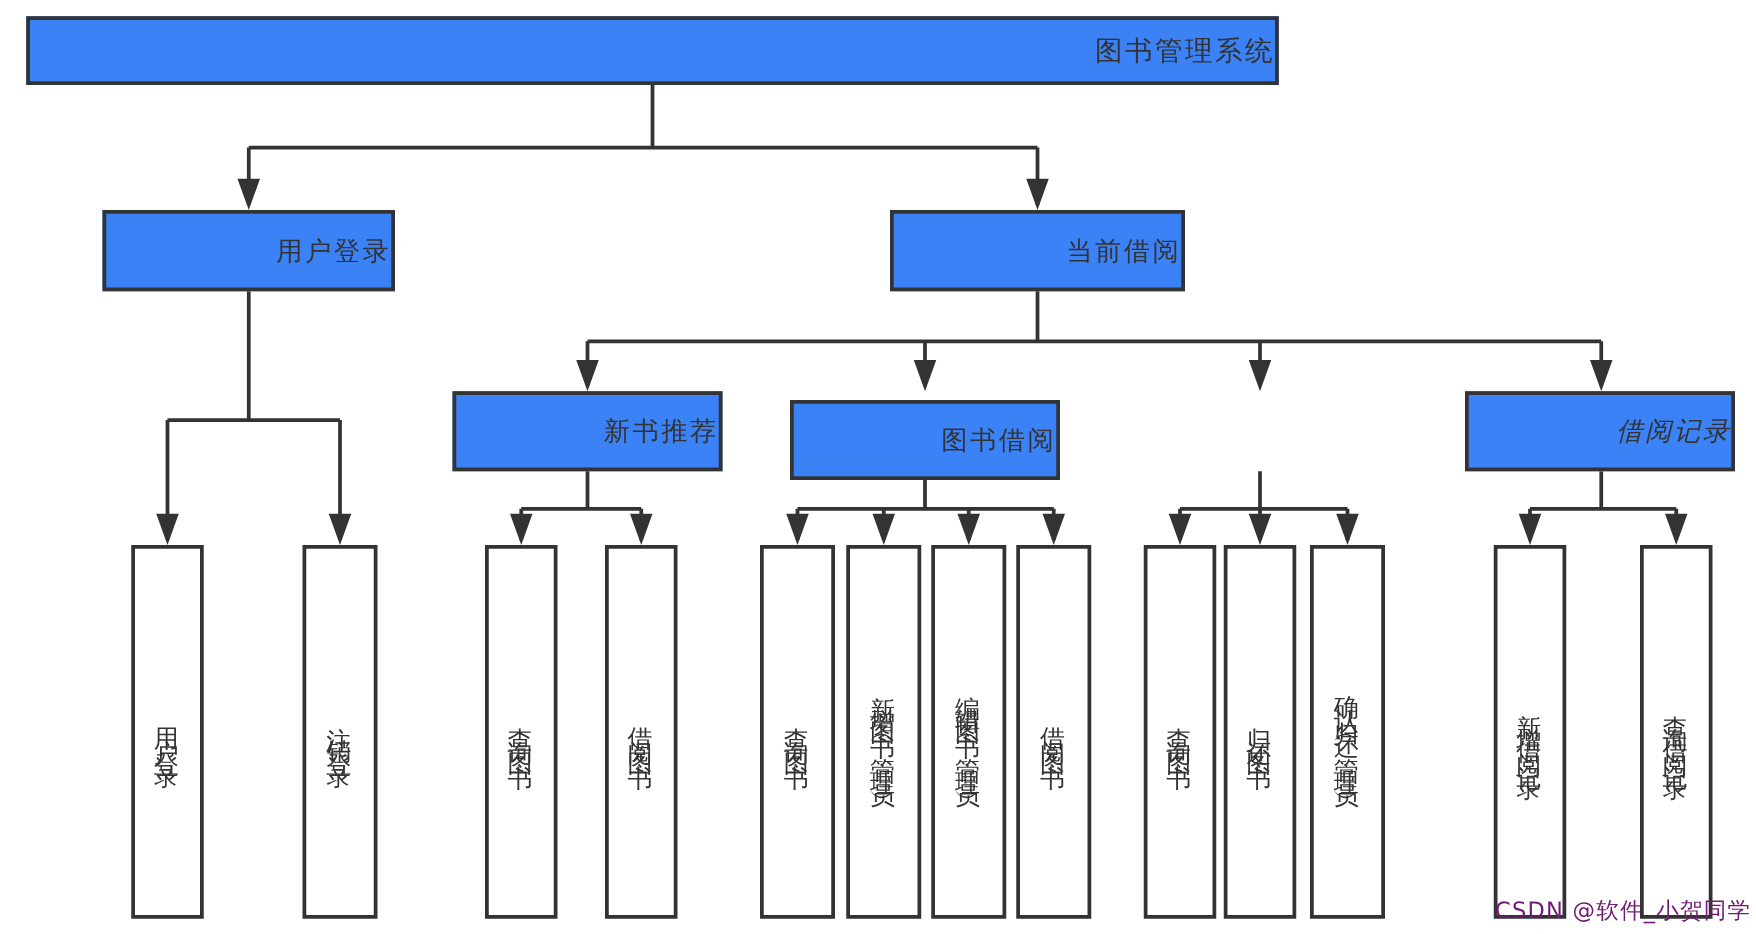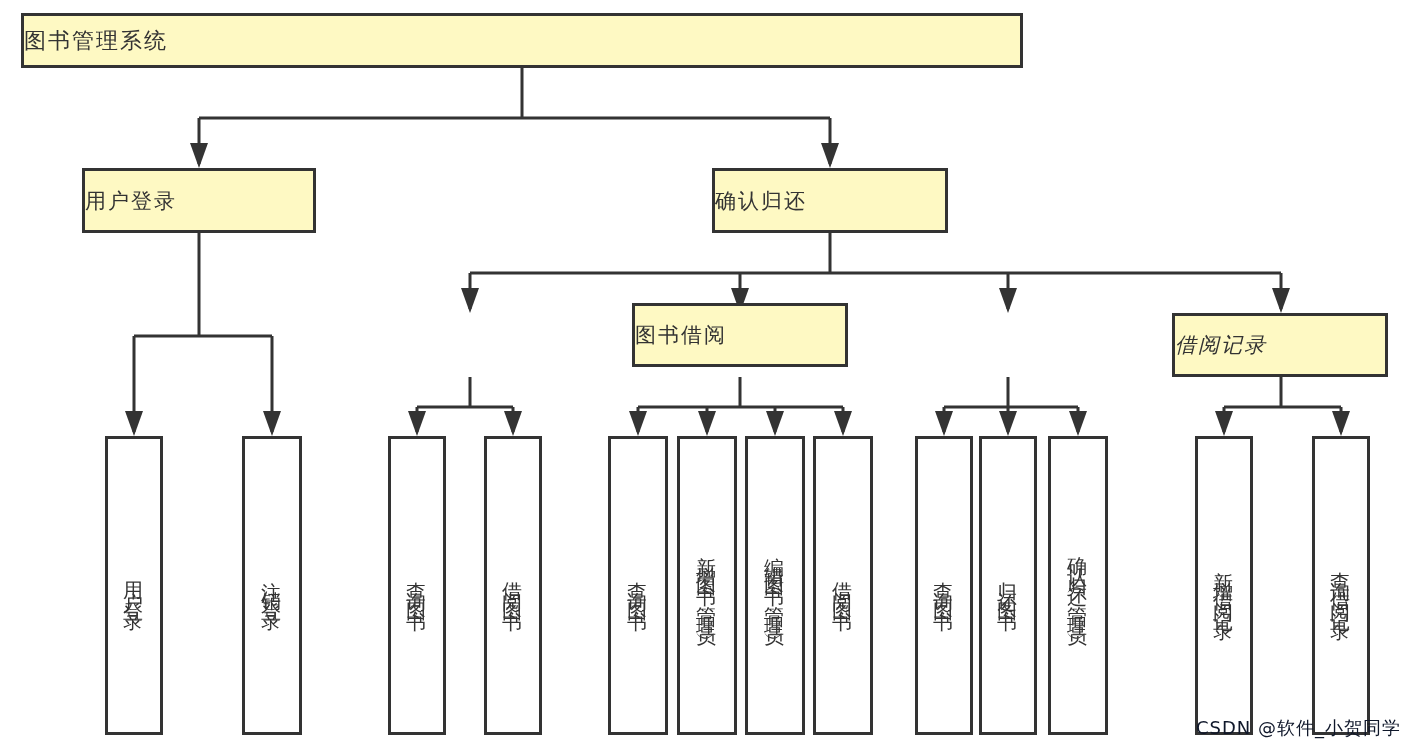--- a/index.html
+++ b/index.html
@@ -7,38 +7,38 @@
     position:relative;
     width:1405px;height:747px;
     background:#ffffff;
     font-family:"DejaVu Sans","Liberation Sans",sans-serif;
     color:#333333;
     overflow:hidden;
   }
   .connectors{position:absolute;left:0;top:0;width:1405px;height:747px;}
   .hbox{
     position:absolute;box-sizing:border-box;
-    border:3px solid #333333;background:#fef9c3;
-    display:flex;align-items:center;justify-content:flex-start;
+    border:3px solid #333333;background:#3b82f6;
+    display:flex;align-items:center;justify-content:flex-end;
     font-size:21px;letter-spacing:2px;color:#333333;
     z-index:2;
   }
   .hbox.title{font-size:22px;}
   .leaf{
     position:absolute;box-sizing:border-box;
     border:3px solid #333333;background:#ffffff;
     display:flex;align-items:center;justify-content:center;
     writing-mode:vertical-rl;text-orientation:mixed;
     font-size:20px;letter-spacing:10px;color:#333333;
     z-index:2;
   }
   .watermark{
     position:absolute;top:716px;right:4px;
     font-size:18px;letter-spacing:1px;
-    color:#0f172a;z-index:5;white-space:nowrap;
+    color:#701a75;z-index:5;white-space:nowrap;
   }
 </style>
 </head>
 <body>
 
 <div class="stage">
 
   <svg class="connectors" width="1405" height="747" viewBox="0 0 1405 747" aria-hidden="true">
     <g stroke="#333333" stroke-width="3" fill="none">
 
@@ -80,24 +80,27 @@
   </svg>
 
   <div class="hbox title" style="left:21px;top:13px;width:1002px;height:55px;">
     <span>图书管理系统</span>
   </div>
 
   <div class="hbox" style="left:82px;top:168px;width:234px;height:65px;">
     <span>用户登录</span>
   </div>
   <div class="hbox" style="left:712px;top:168px;width:236px;height:65px;">
-    <span>确认归还</span>
+    <span>当前借阅</span>
   </div>
 
-  <div class="hbox" style="left:632px;top:303px;width:216px;height:64px;">
+  <div class="hbox" style="left:362px;top:313px;width:216px;height:64px;">
+    <span>新书推荐</span>
+  </div>
+  <div class="hbox" style="left:632px;top:320px;width:216px;height:64px;">
     <span>图书借阅</span>
   </div>
   <div class="hbox" style="left:1172px;top:313px;width:216px;height:64px;font-style:italic;">
     <span>借阅记录</span>
   </div>
 
   <div class="leaf" style="left:105px;top:436px;width:58px;height:299px;">
     <span>用户登录</span>
   </div>
   <div class="leaf" style="left:242px;top:436px;width:60px;height:299px;">

